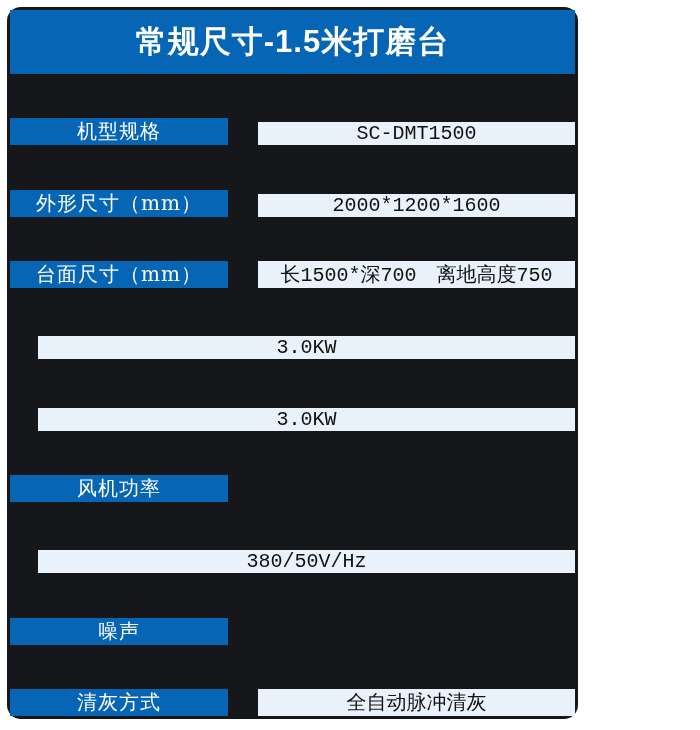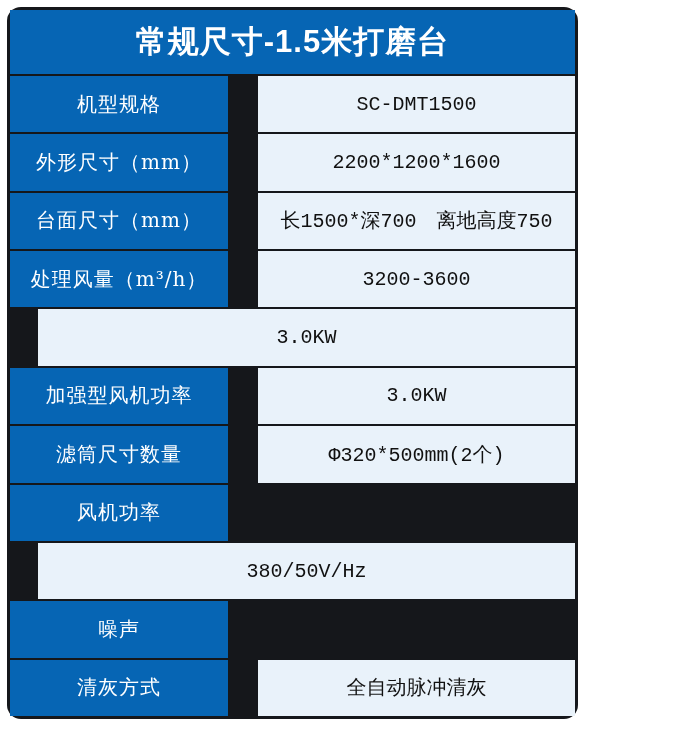--- a/index.html
+++ b/index.html
@@ -42,20 +42,21 @@
     font-family:"Liberation Sans","DejaVu Sans",sans-serif;
     font-weight:bold;
     font-size:31px;
     letter-spacing:1px;
   }
   .spec-row{
     flex:1 1 0;
     display:flex;
     gap:2px;
     min-height:0;
+    align-items:flex-end;
   }
   .spec-label{
     flex:0 0 218px;
     background:var(--blue);
     color:#ffffff;
     display:flex;
     align-items:center;
     justify-content:center;
     font-size:20px;
     letter-spacing:1px;
@@ -83,47 +84,38 @@
     <span class="title-text">常规尺寸-1.5米打磨台</span>
   </div>
 
   <div class="spec-row">
     <div class="spec-label">机型规格</div>
     <div class="spec-value">SC-DMT1500</div>
   </div>
 
   <div class="spec-row">
     <div class="spec-label">外形尺寸（mm）</div>
-    <div class="spec-value">2200*1200*1600</div>
+    <div class="spec-value">2000*1200*1600</div>
   </div>
 
   <div class="spec-row">
     <div class="spec-label">台面尺寸（mm）</div>
     <div class="spec-value">长1500*深700　离地高度750</div>
   </div>
 
-  <div class="spec-row">
-    <div class="spec-label">处理风量（m³/h）</div>
-    <div class="spec-value">3200-3600</div>
-  </div>
 
 
   <div class="spec-row">
     <div class="spec-value">3.0KW</div>
   </div>
 
   <div class="spec-row">
-    <div class="spec-label">加强型风机功率</div>
     <div class="spec-value">3.0KW</div>
   </div>
 
-  <div class="spec-row">
-    <div class="spec-label">滤筒尺寸数量</div>
-    <div class="spec-value">Φ320*500mm(2个)</div>
-  </div>
 
   <div class="spec-row">
     <div class="spec-label">风机功率</div>
   </div>
 
   <div class="spec-row">
     <div class="spec-value">380/50V/Hz</div>
   </div>
 
   <div class="spec-row">

